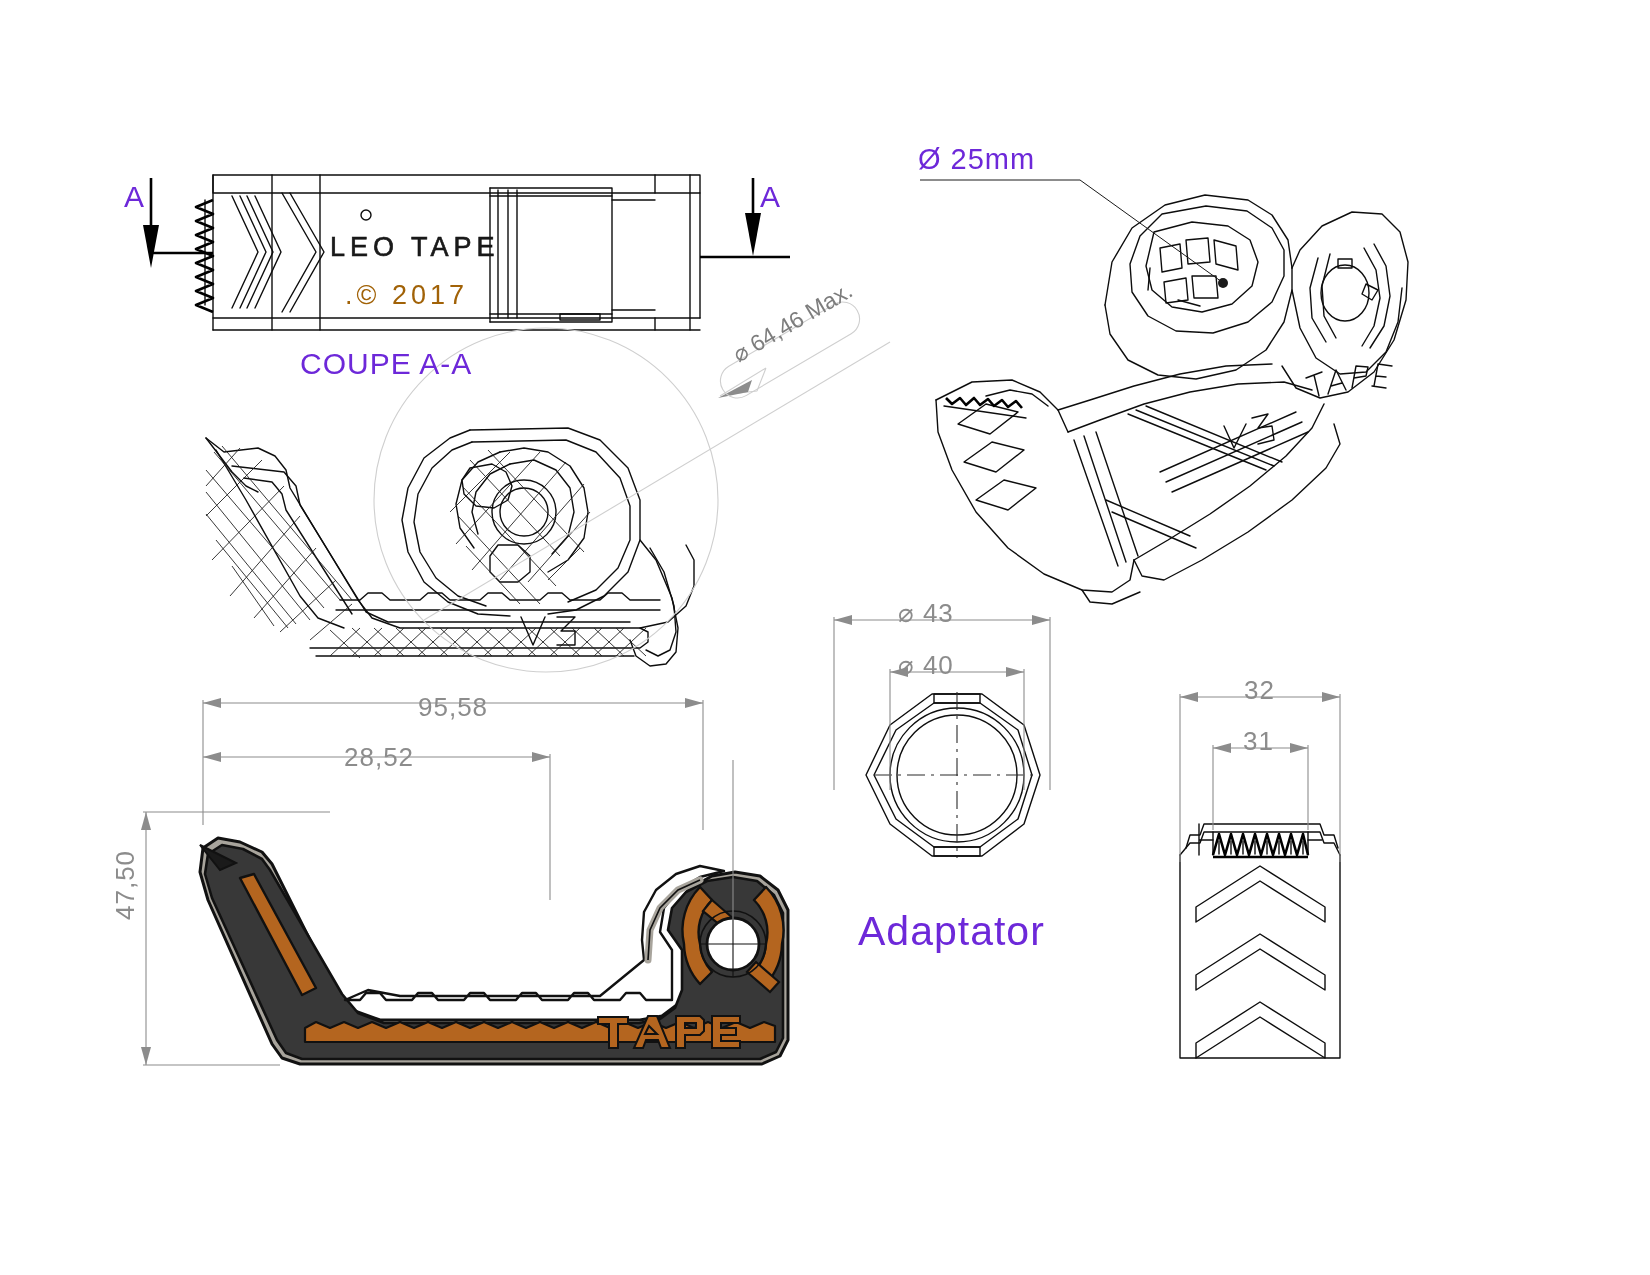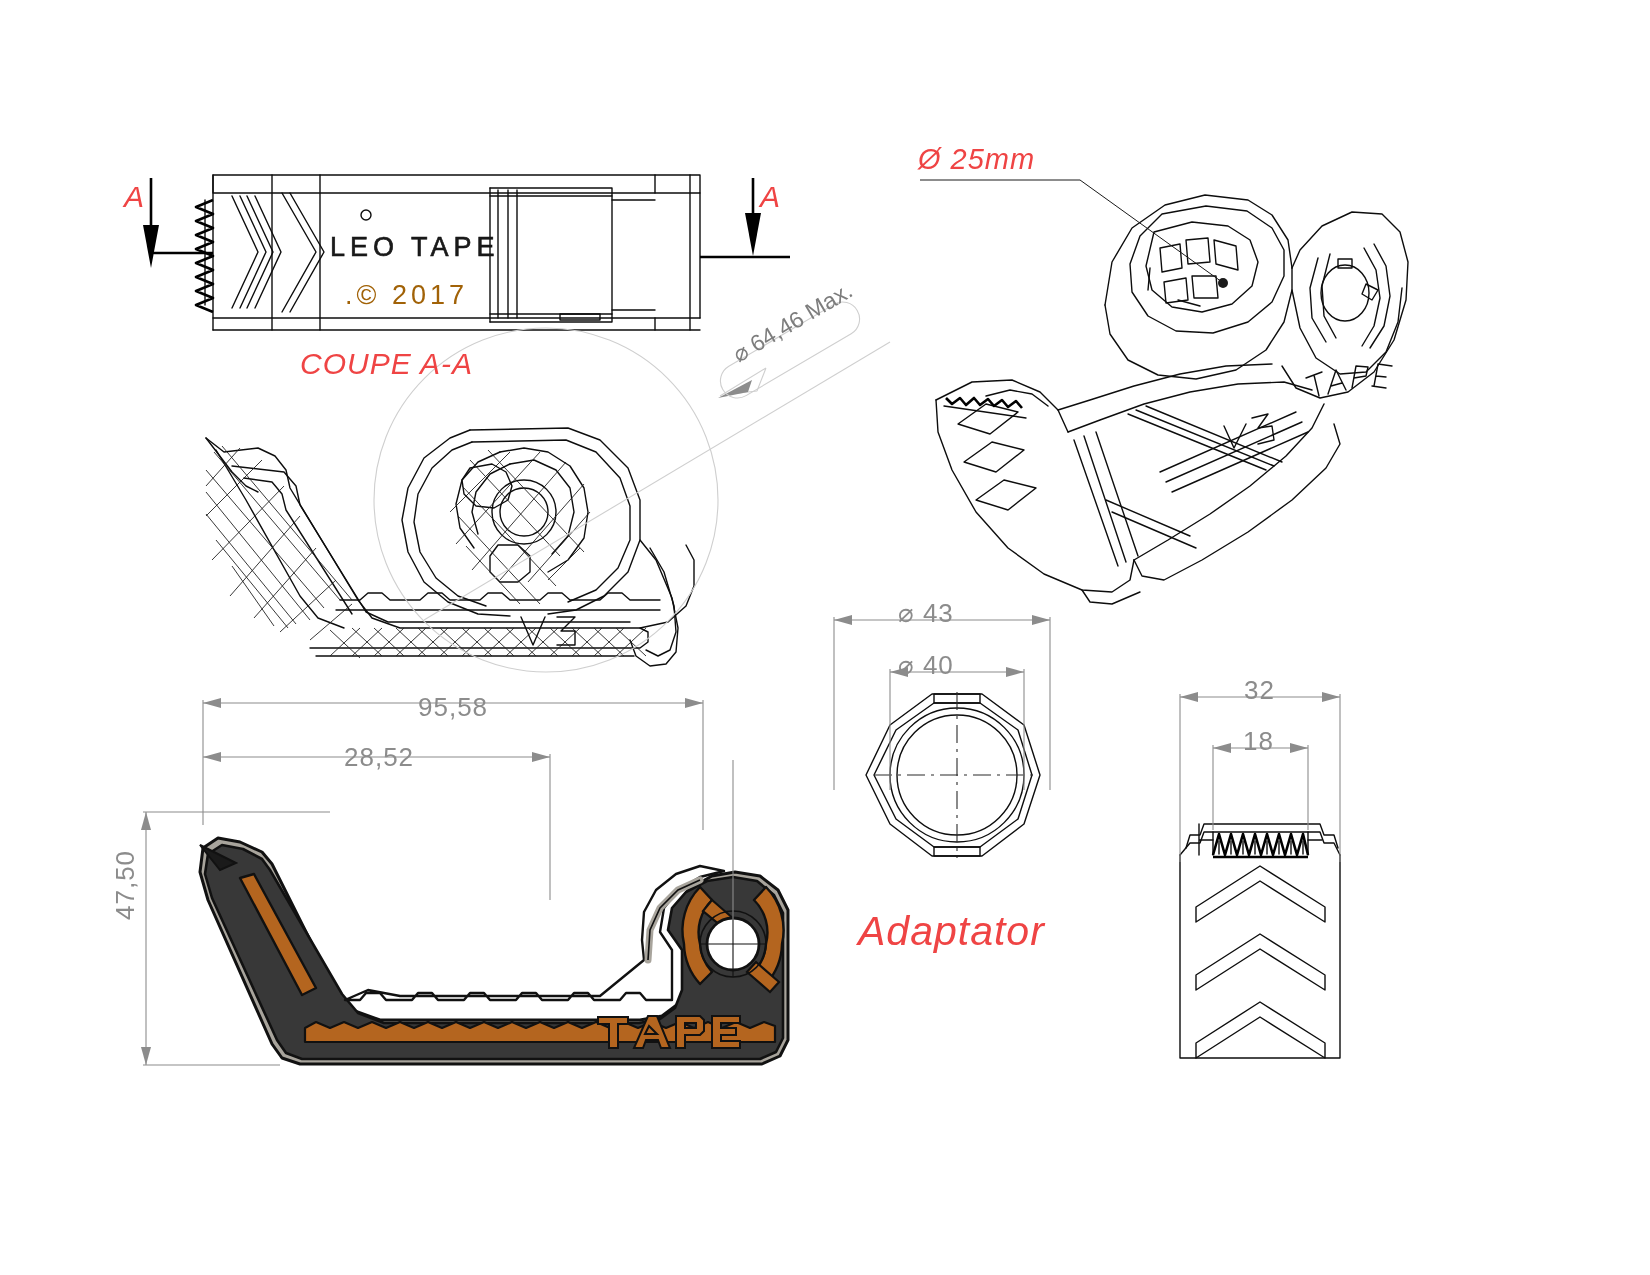--- a/index.html
+++ b/index.html
@@ -5,21 +5,21 @@
 <style>
   html,body{margin:0;padding:0;background:#ffffff;}
   body{
     width:1650px;height:1275px;
     font-family:"Liberation Sans","DejaVu Sans",sans-serif;
     overflow:hidden;position:relative;
   }
   #sheet{position:absolute;left:0;top:0;width:1650px;height:1275px;background:#fff;}
   .lbl{position:absolute;white-space:nowrap;}
   .dimtxt{color:#8c8c8c;font-size:26px;letter-spacing:1px;}
-  .blacktxt{color:#ef4444;font-size:27px;letter-spacing:1px;font-style:italic;}
+  .blacktxt{color:#6d28d9;font-size:27px;letter-spacing:1px;}
   .smalltxt{color:#6f6f6f;font-size:19px;}
   svg{position:absolute;left:0;top:0;overflow:visible;}
   .vline{stroke:#0d0d0d;fill:none;stroke-width:1.4;stroke-linejoin:round;stroke-linecap:round;}
   .vthin{stroke:#1a1a1a;fill:none;stroke-width:1;}
   .vfat{stroke:#000;fill:none;stroke-width:2.6;stroke-linejoin:round;}
   .dim{stroke:#8c8c8c;fill:none;stroke-width:1.1;}
   .dimf{fill:#8c8c8c;}
   .ghost{stroke:#cfcfcf;fill:none;stroke-width:1.1;}
   .ctr{stroke:#2b2b2b;fill:none;stroke-width:1.1;stroke-dasharray:18 6 3 6;}
   .ctrw{stroke:#111;fill:none;stroke-width:1.1;}
@@ -391,20 +391,20 @@
 
   <div class="lbl dimtxt" style="left:418px;top:656px;margin-top:36px;">95,58</div>
   <div class="lbl dimtxt" style="left:344px;top:742px;">28,52</div>
   <div class="lbl dimtxt" style="left:110px;top:920px;transform:rotate(-90deg);transform-origin:left top;">47,50</div>
 
   <div class="lbl dimtxt" style="left:898px;top:598px;">⌀ 43</div>
   <div class="lbl dimtxt" style="left:898px;top:650px;">⌀ 40</div>
   <div class="lbl blacktxt" style="left:858px;top:908px;font-size:41px;">Adaptator</div>
 
   <div class="lbl dimtxt" style="left:1244px;top:675px;">32</div>
-  <div class="lbl dimtxt" style="left:1243px;top:726px;">18</div>
+  <div class="lbl dimtxt" style="left:1243px;top:726px;">31</div>
 
   <div class="lbl" style="left:0;top:0;width:0;height:0;overflow:hidden;">TAPE</div>
   <div class="lbl" style="left:0;top:0;width:0;height:0;overflow:hidden;">V3</div>
   <div class="lbl" style="left:0;top:0;width:0;height:0;overflow:hidden;">V3</div>
   <div class="lbl" style="left:0;top:0;width:0;height:0;overflow:hidden;">TAPE</div>
 
 </div>
 
 </body></html>

